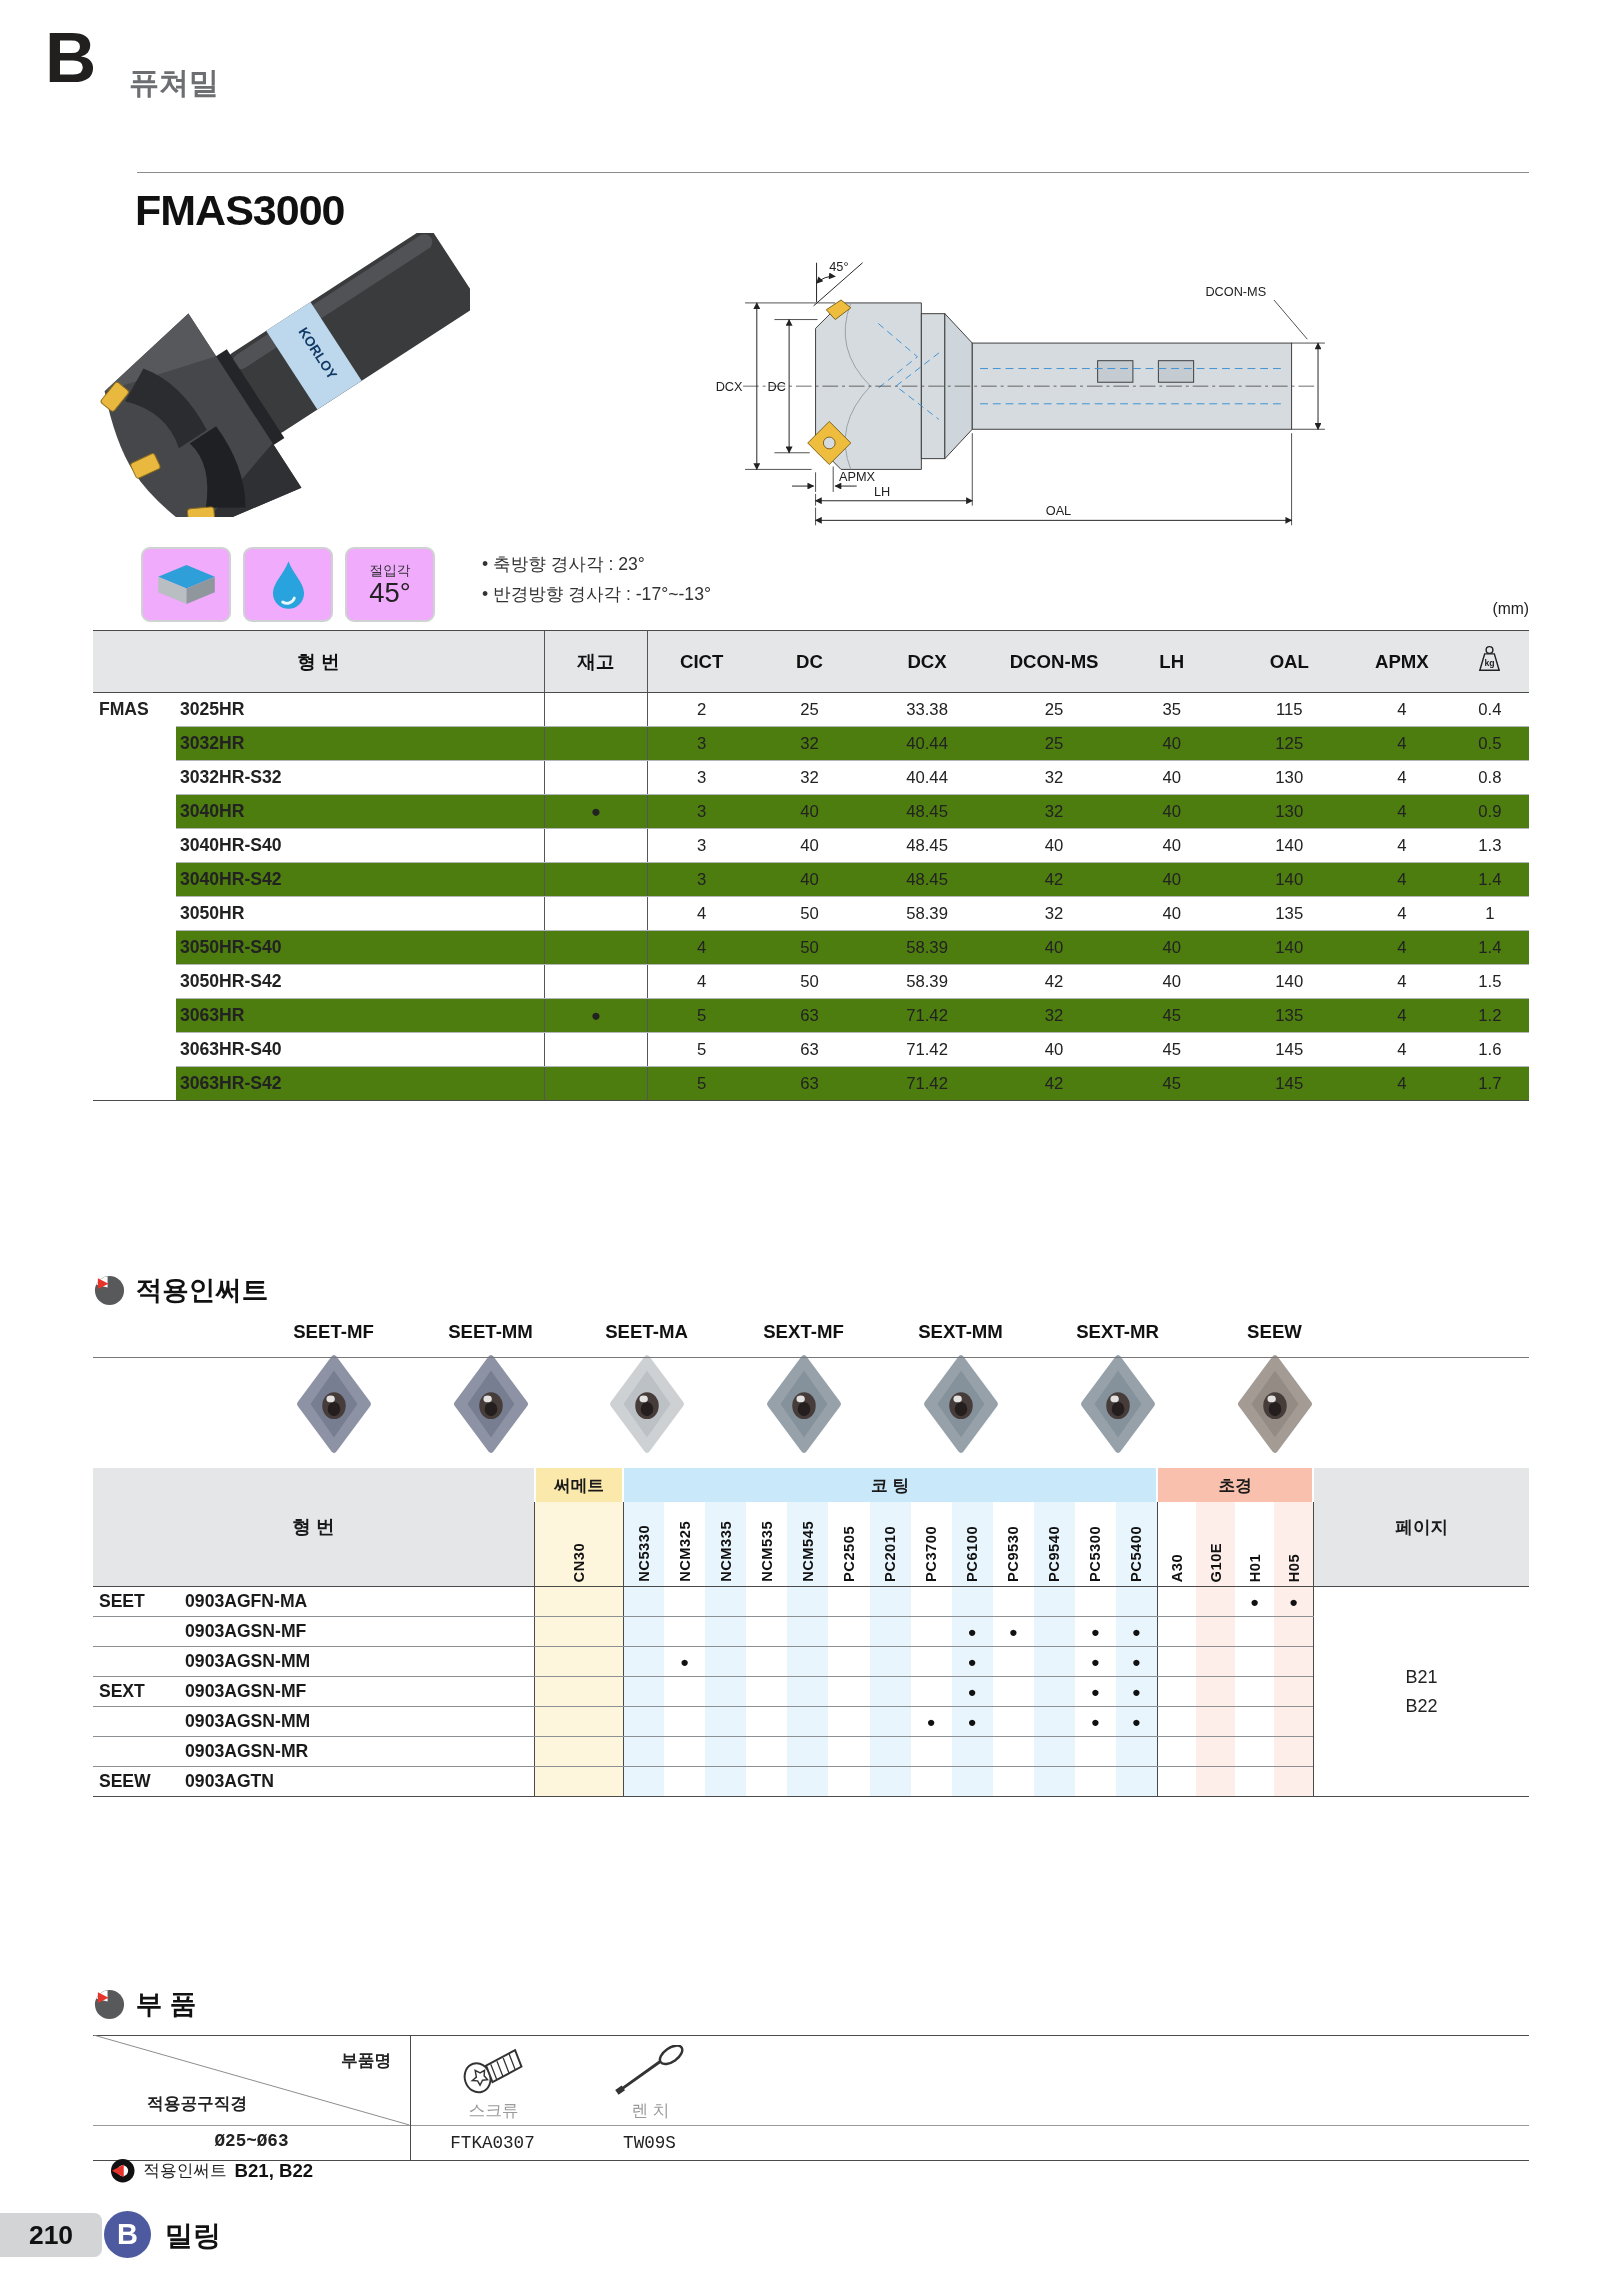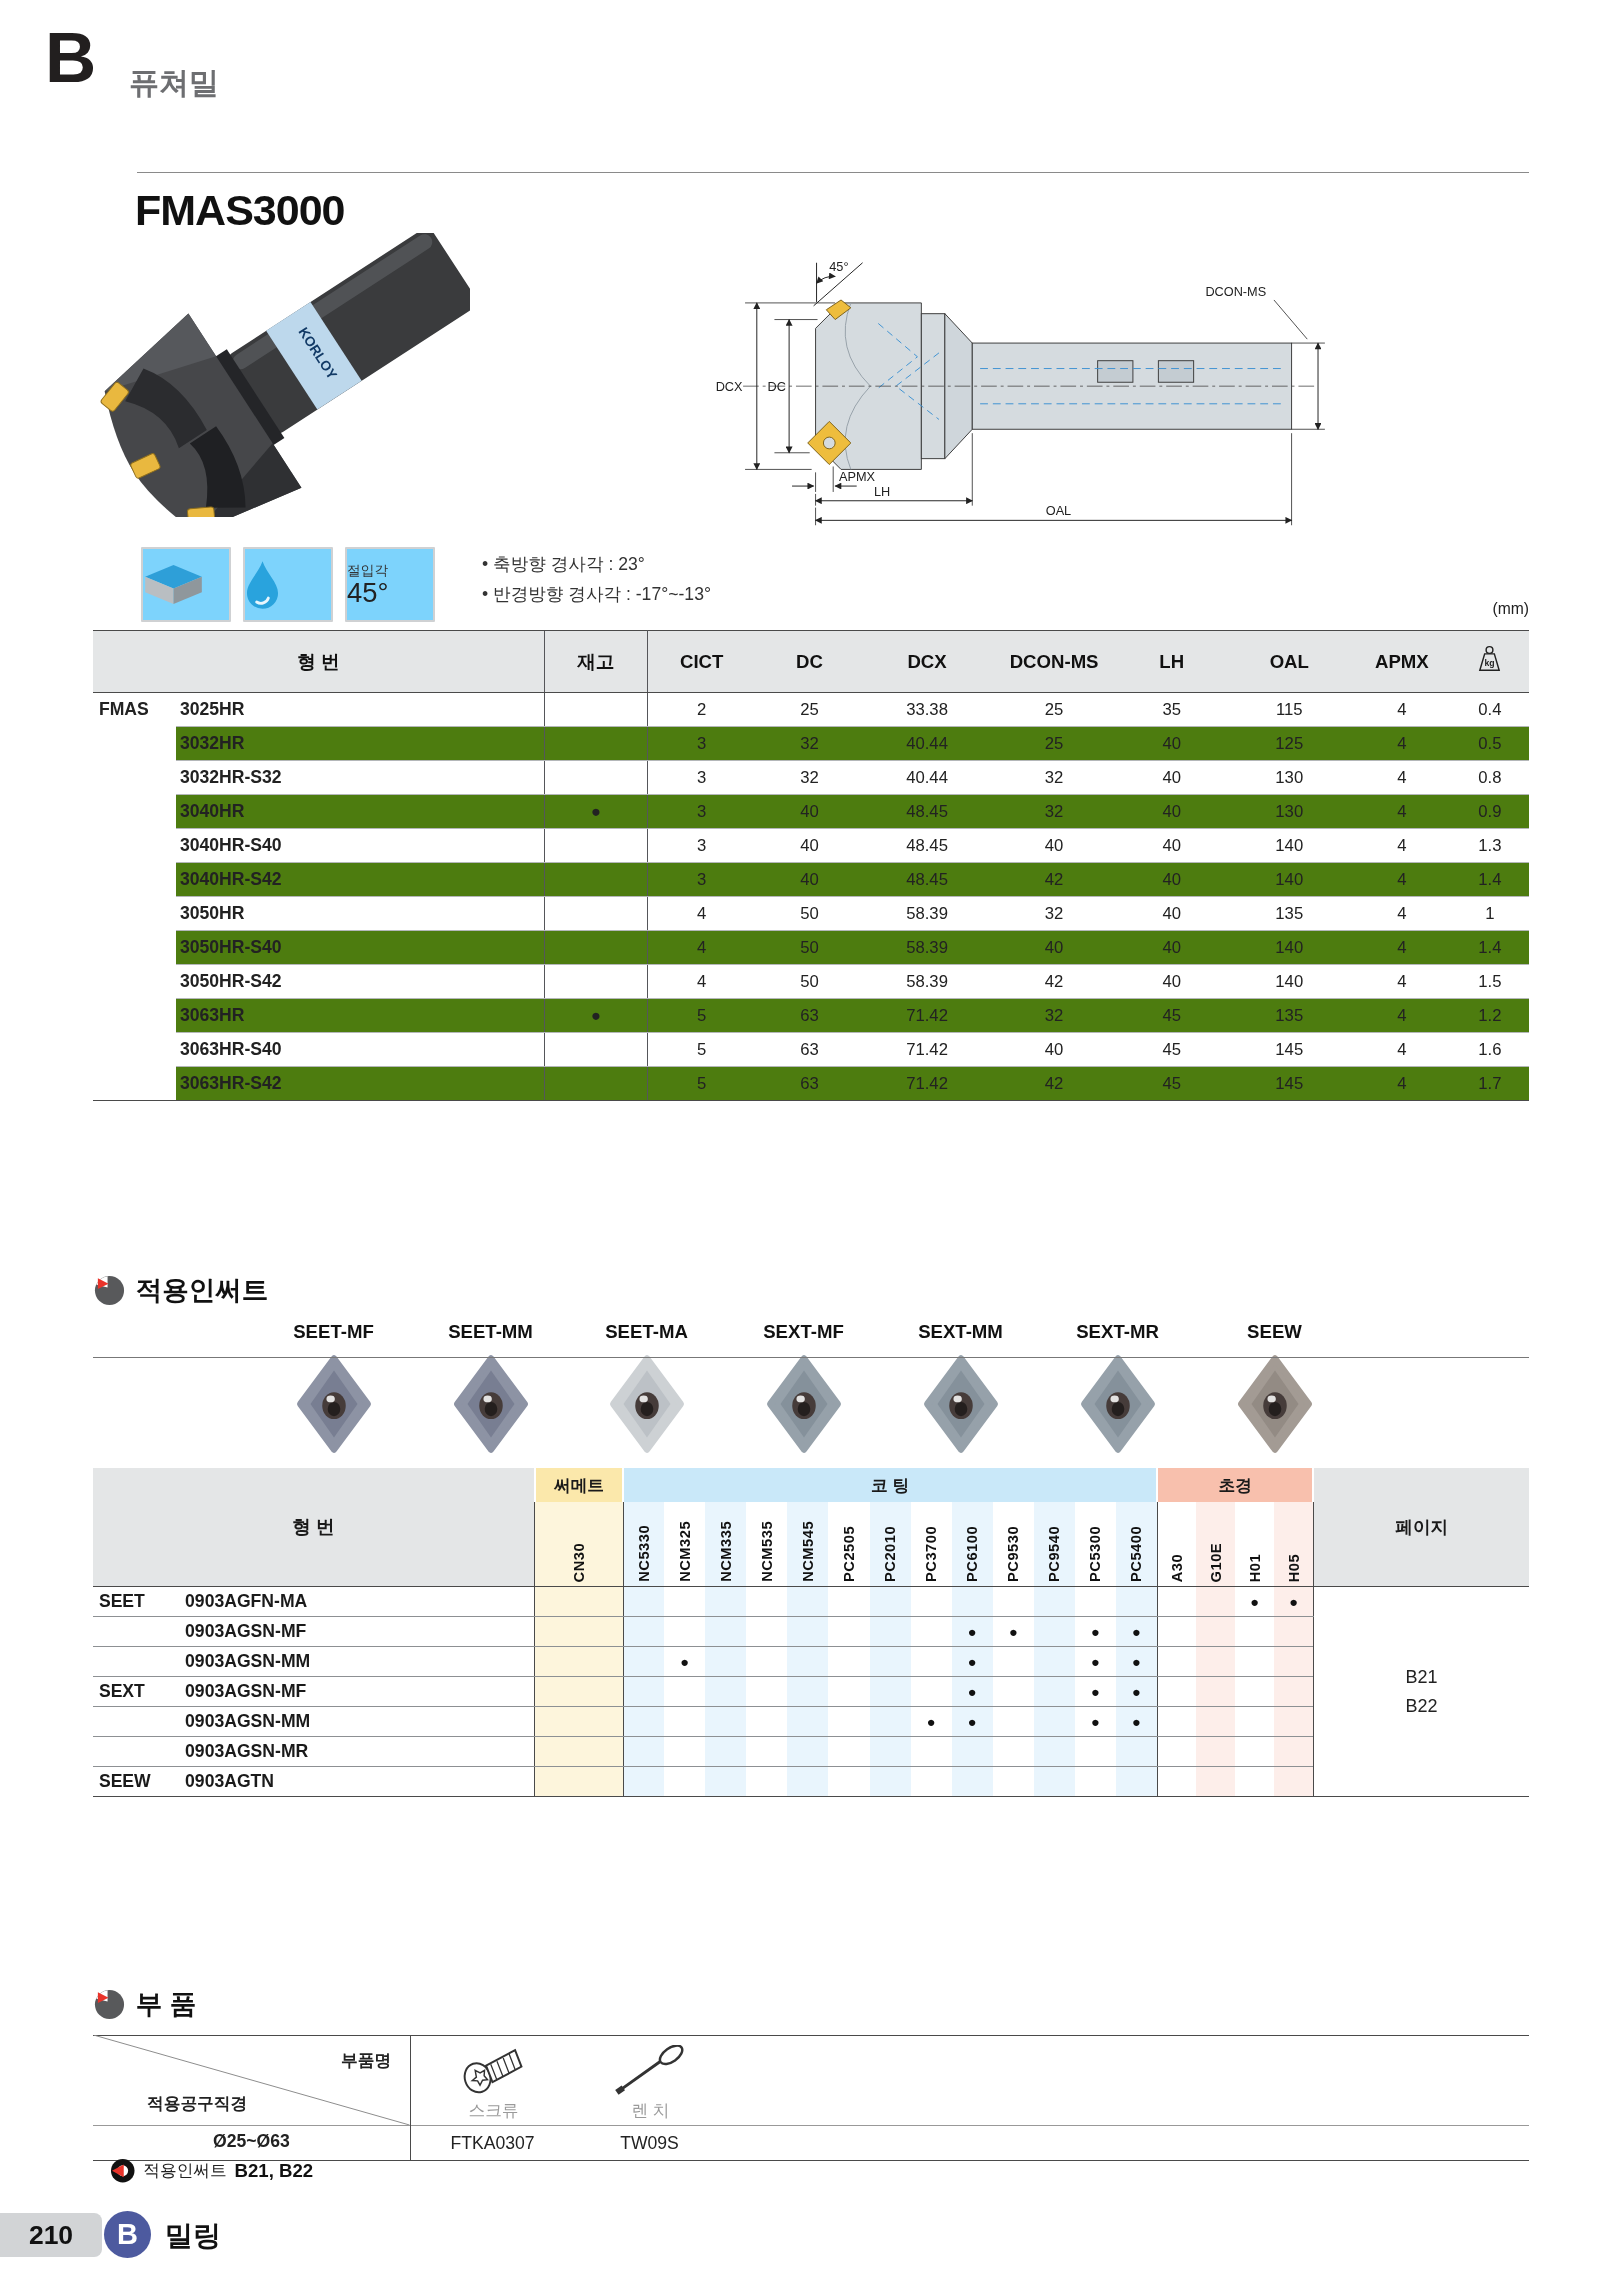--- a/index.html
+++ b/index.html
@@ -6,22 +6,22 @@
   .page{position:relative;width:1621px;height:2293px;background:#fff;
         font-family:"Liberation Sans",sans-serif;color:#1a1a1a;overflow:hidden;}
 
   
   .b-letter{position:absolute;left:45px;top:21.6px;font-size:71px;font-weight:bold;color:#221f1f;line-height:1;}
   .section-title{position:absolute;left:129px;top:63px;font-size:30px;font-weight:bold;color:#6d6e71;}
   .top-rule{position:absolute;left:137px;top:172px;width:1392px;height:1px;background:#8a8a8a;}
   .product-title{position:absolute;left:135px;top:186px;font-size:43px;font-weight:bold;letter-spacing:-1px;color:#111;}
 
   
-  .feat-box{position:absolute;top:547px;width:86px;height:71px;border:2px solid #cfd1d3;border-radius:1px;
-            display:flex;flex-direction:column;align-items:flex-start;justify-content:center;background:#7dd3fc;}
+  .feat-box{position:absolute;top:547px;width:86px;height:71px;border:2px solid #cfd1d3;border-radius:9px;
+            display:flex;flex-direction:column;align-items:center;justify-content:center;background:#f0abfc;}
   .angle-caption{font-size:13.7px;color:#333;line-height:1.1;margin-top:2px;}
   .angle-value{font-size:27.4px;color:#222;line-height:1.1;}
   .feature-notes{position:absolute;left:461px;top:549px;font-size:17.6px;color:#333;line-height:30px;margin-left:21px;}
 
   .mm-note{position:absolute;left:1411px;top:600px;width:118px;text-align:right;font-size:15.7px;color:#222;}
 
   
   #main-table{position:absolute;left:93px;top:630px;width:1436px;border-collapse:collapse;table-layout:fixed;}
   #main-table thead th{background:#e4e6e7;border-top:1px solid #4a4a4a;border-bottom:1px solid #4a4a4a;
                        height:59px;font-size:18.6px;font-weight:bold;color:#111;text-align:center;}
@@ -67,21 +67,21 @@
   #coat-table td.page-cell{border-left:1px solid #4a4a4a;border-bottom:1px solid #4a4a4a;background:#fff;
                            font-size:18px;color:#222;text-align:center;vertical-align:middle;}
   #coat-table td.page-cell div{line-height:29px;}
   #coat-table .dot{font-size:14.7px;color:#111;}
 
   
   .pline{position:absolute;background:#999;}
   .pline.dark{background:#4a4a4a;}
   .parts-label{position:absolute;font-size:16.7px;font-weight:bold;color:#222;}
   .parts-sub{position:absolute;font-size:16.7px;color:#9a9a9a;}
-  .parts-val{position:absolute;font-size:17.6px;color:#222;text-align:center;}
+  .parts-val{position:absolute;font-size:17.6px;color:#222;text-align:center;font-family:Liberation Mono, monospace;}
   .note-row{position:absolute;left:110px;top:2158px;display:flex;align-items:center;gap:7.8px;}
   .note-row .note-label{font-size:16.7px;color:#222;}
   .note-row .note-refs{font-size:18.6px;font-weight:bold;color:#111;}
 
   
   .footer-band{position:absolute;left:0;top:2213px;width:102px;height:44px;background:#d2d4d6;border-radius:0 7.8px 7.8px 0;
                display:flex;align-items:center;justify-content:center;}
   .footer-page{font-size:26.5px;font-weight:bold;color:#111;}
   .footer-tab{position:absolute;left:104px;top:2211px;width:47px;height:47px;border-radius:50%;background:#4d5a9f;
               display:flex;align-items:center;justify-content:center;}

